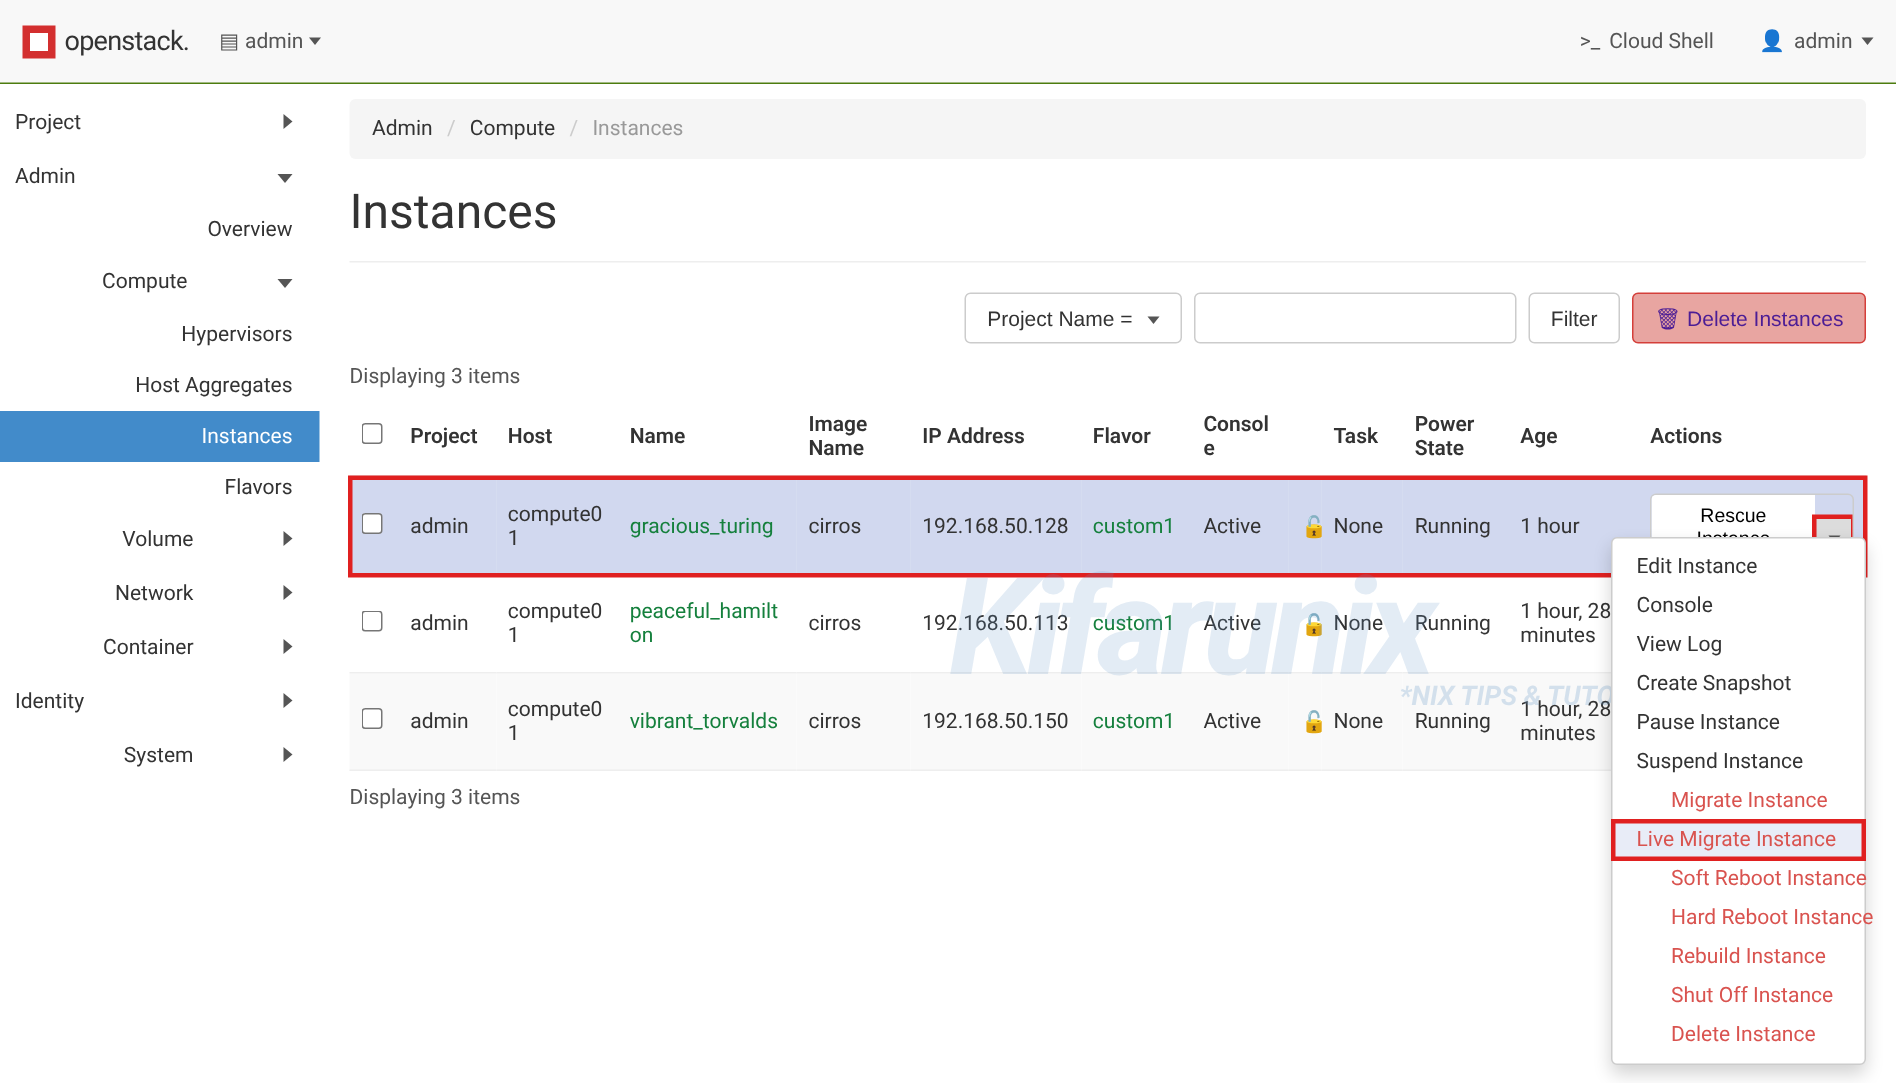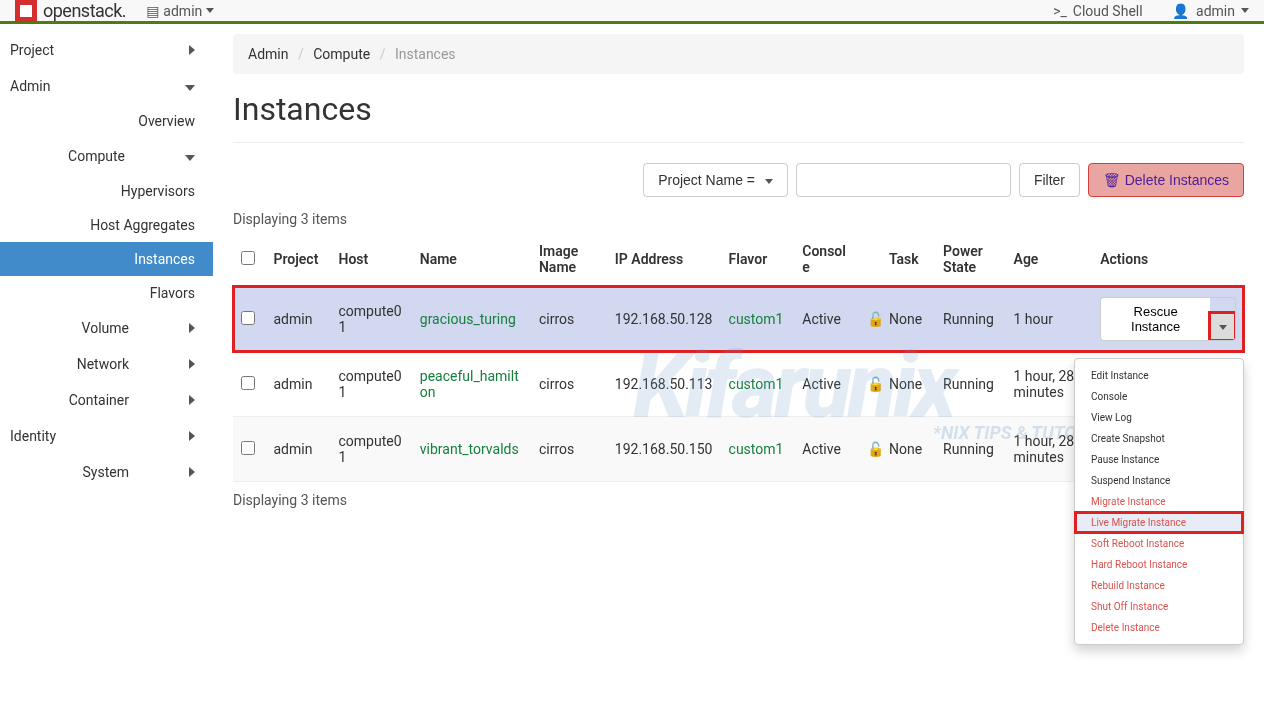--- a/index.html
+++ b/index.html
@@ -1,19 +1,19 @@
 <!DOCTYPE html>
 <html><head>
 <meta charset="utf-8">
 <style>
 * { box-sizing: border-box; margin: 0; padding: 0; }
 body { font-family: -apple-system, BlinkMacSystemFont, "Segoe UI", Roboto, "Helvetica Neue", Arial, sans-serif; font-size: 14px; color: #333; background: #fff; }
 
 
-.topbar { height: 24px; background: #f8f8f8; border-bottom: 3px solid #4d7c0f; display: flex; align-items: center; padding: 0 15px; }
+.topbar { height: 56px; background: #f8f8f8; border-bottom: 1px solid #4d7c0f; display: flex; align-items: center; padding: 0 15px; }
 .logo { display: flex; align-items: center; gap: 6px; }
 .logo-mark { width: 22px; height: 22px; background: #d32f2f; position: relative; }
 .logo-mark::before { content:""; position:absolute; top:5px; left:5px; width:12px; height:12px; background:#fff; }
 .logo-text { font-size: 18px; font-weight: 400; color: #333; letter-spacing: -0.5px;}
 .topbar .domain-sel { margin-left: 20px; display: flex; align-items: center; gap: 4px; cursor: pointer; color:#555; }
 .topbar-right { margin-left: auto; display: flex; align-items: center; gap: 30px; }
 .topbar-right .cloud-shell, .topbar-right .user-menu { display: flex; align-items: center; gap: 6px; cursor: pointer; color:#555;}
 .caret { display:inline-block; width:0; height:0; border-left:4px solid transparent; border-right:4px solid transparent; border-top:5px solid #555; vertical-align:middle;}
 
 
@@ -59,22 +59,22 @@
 
 
 .btn-group { display:inline-flex; border:1px solid #ccc; border-radius:4px; overflow:hidden; position:relative;align-items:flex-end;}
 .btn-group .btn-main { padding: 6px 12px; background:#fff; border:none; font-size:13px; cursor:pointer;}
 .btn-group .btn-toggle { padding: 6px 8px; background:#fff; border:none; border-left:1px solid #ccc; cursor:pointer;}
 .btn-group.open .btn-toggle { background:#dcdcdc;}
 .btn-group .btn-toggle.red-frame { outline: 3px solid #e02020; outline-offset: -1px;}
 
 
 .dropdown { position:absolute; right: 20px; top: 358px; width: 170px; background:#fff; border:1px solid #ccc; border-radius:4px; box-shadow:0 6px 12px rgba(0,0,0,.175); padding: 6px 0; z-index: 1000;}
-.dropdown .item { padding: 5px 16px; color:#333; cursor:pointer; white-space:nowrap; font-size:10px;}
-.dropdown .item.danger { color:#d9534f;}
+.dropdown .item { padding: 5px 16px; color:#333; cursor:pointer; white-space:nowrap; font-size:14px;}
+.dropdown .item.danger { color:#d9534f;margin-left:23px;}
 .dropdown .item.highlight { outline: 3px solid #e02020; outline-offset:-2px; background:#e8ecf7; color:#d9534f;}
 
 .lock-icon { color:#bbb; }
 
 
 .watermark { position:absolute; left: 420px; top: 310px; font-size: 90px; font-weight:800; color: rgba(100,150,200,0.18); font-style:italic; pointer-events:none; z-index:0; letter-spacing:-4px;}
 .watermark-sub { position:absolute; left:720px; top:398px; font-size:18px; color: rgba(100,150,200,0.25); font-style:italic; font-weight:700; pointer-events:none;}
 
 .checkbox { width:14px;height:14px;}
 

